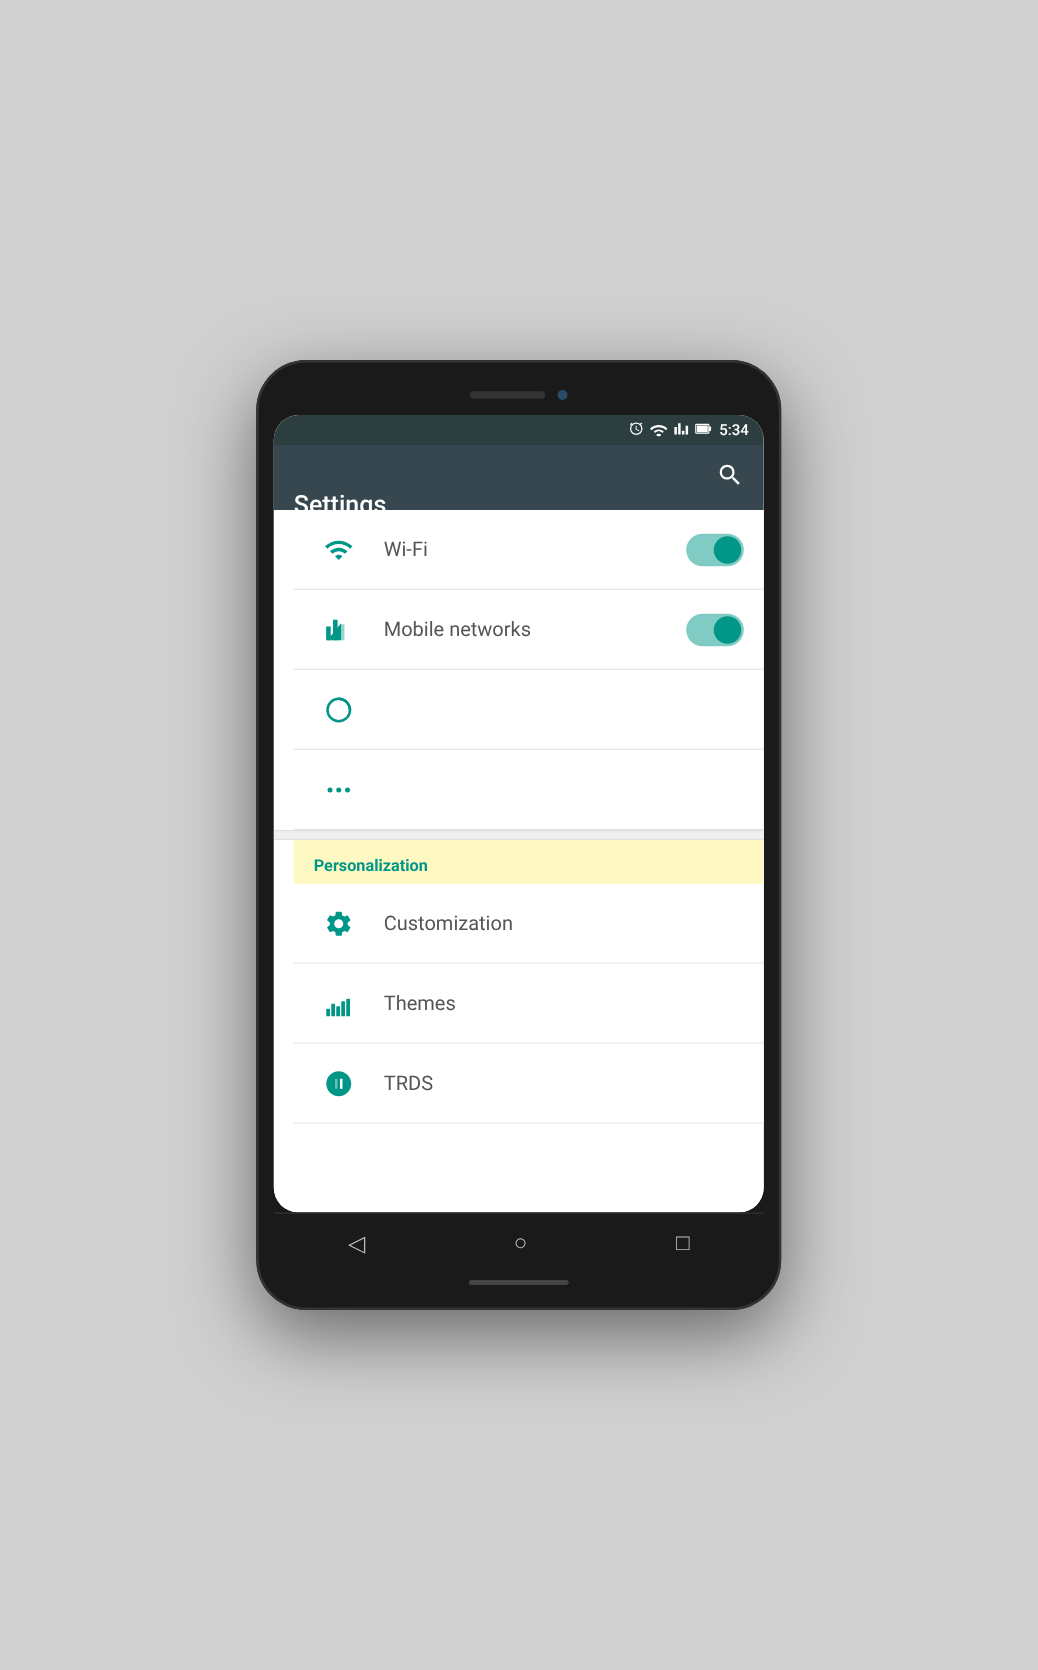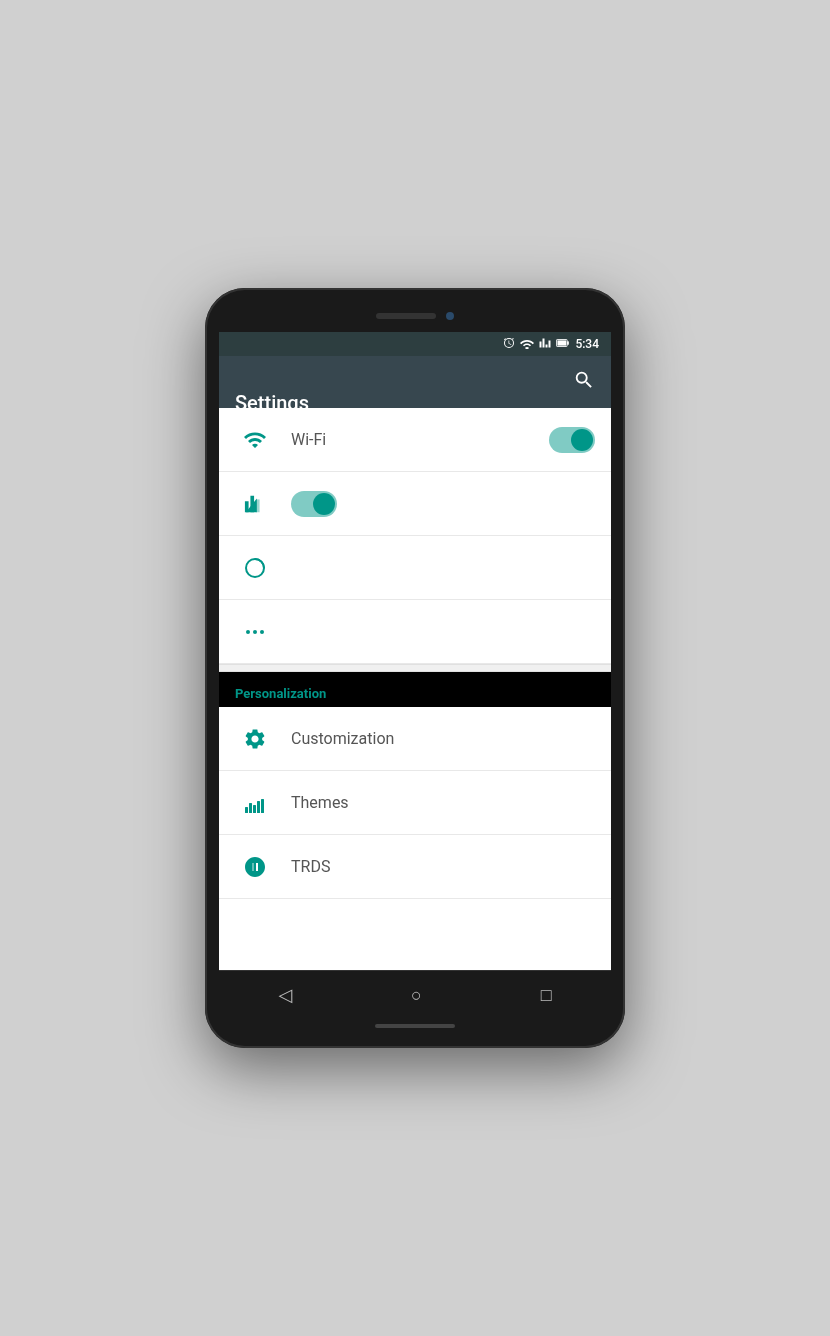--- a/index.html
+++ b/index.html
@@ -43,21 +43,21 @@
       width: 8px;
       height: 8px;
       background: #2a4a6a;
       border-radius: 50%;
       margin-left: 10px;
     }
 
     .phone-screen {
       flex: 1;
       background: #fff;
-      border-radius: 0;
+      border-radius: 20px;
       overflow: hidden;
       display: flex;
       flex-direction: column;
     }
 
     
     .status-bar {
       background: #2d3e40;
       display: flex;
       justify-content: flex-end;
@@ -110,35 +110,36 @@
 
     
     .settings-list {
       flex: 1;
       overflow-y: auto;
       background: #fff;
     }
 
     .settings-section {
       background: #fff;
+      padding-left: 16px;
     }
 
     .settings-section-divider {
       background: #f0f0f0;
       height: 8px;
       border-top: 1px solid #e0e0e0;
       border-bottom: 1px solid #e0e0e0;
     }
 
     .section-header {
       padding: 14px 16px 6px 16px;
       font-size: 13px;
       font-weight: 700;
       color: #009688;
-      background: #000000;
+      background: #fef9c3;
     }
 
     .settings-item {
       display: flex;
       align-items: center;
       padding: 14px 16px;
       border-bottom: 1px solid #e8e8e8;
       cursor: pointer;
       min-height: 64px;
     }
@@ -301,20 +302,21 @@
         <div class="settings-item">
           <div class="item-icon">
             <svg width="22" height="22" viewBox="0 0 24 24" fill="#009688">
               <path d="M1 21h4V9H1v12zm6 0h4V3H7v18z"></path>
               <path d="M13 21h4V7h-4v14z" fill="#009688" opacity="0.4"></path>
               <path d="M13 21h4V7h-4v14z" fill="none"></path>
 
               <path d="M2 21L14 6v15H2z" fill="#009688"></path>
             </svg>
           </div>
+          <span class="item-label">Mobile networks</span>
           <div class="item-toggle on">
             <div class="toggle-thumb"></div>
           </div>
         </div>
 
         <div class="settings-item">
           <div class="item-icon">
             <svg width="24" height="24" viewBox="0 0 24 24" fill="none" stroke="#009688" stroke-width="2">
               <circle cx="12" cy="12" r="9"></circle>
               <path d="M12 3 A9 9 0 0 1 21 12" stroke-dasharray="14 100" fill="none"></path>

